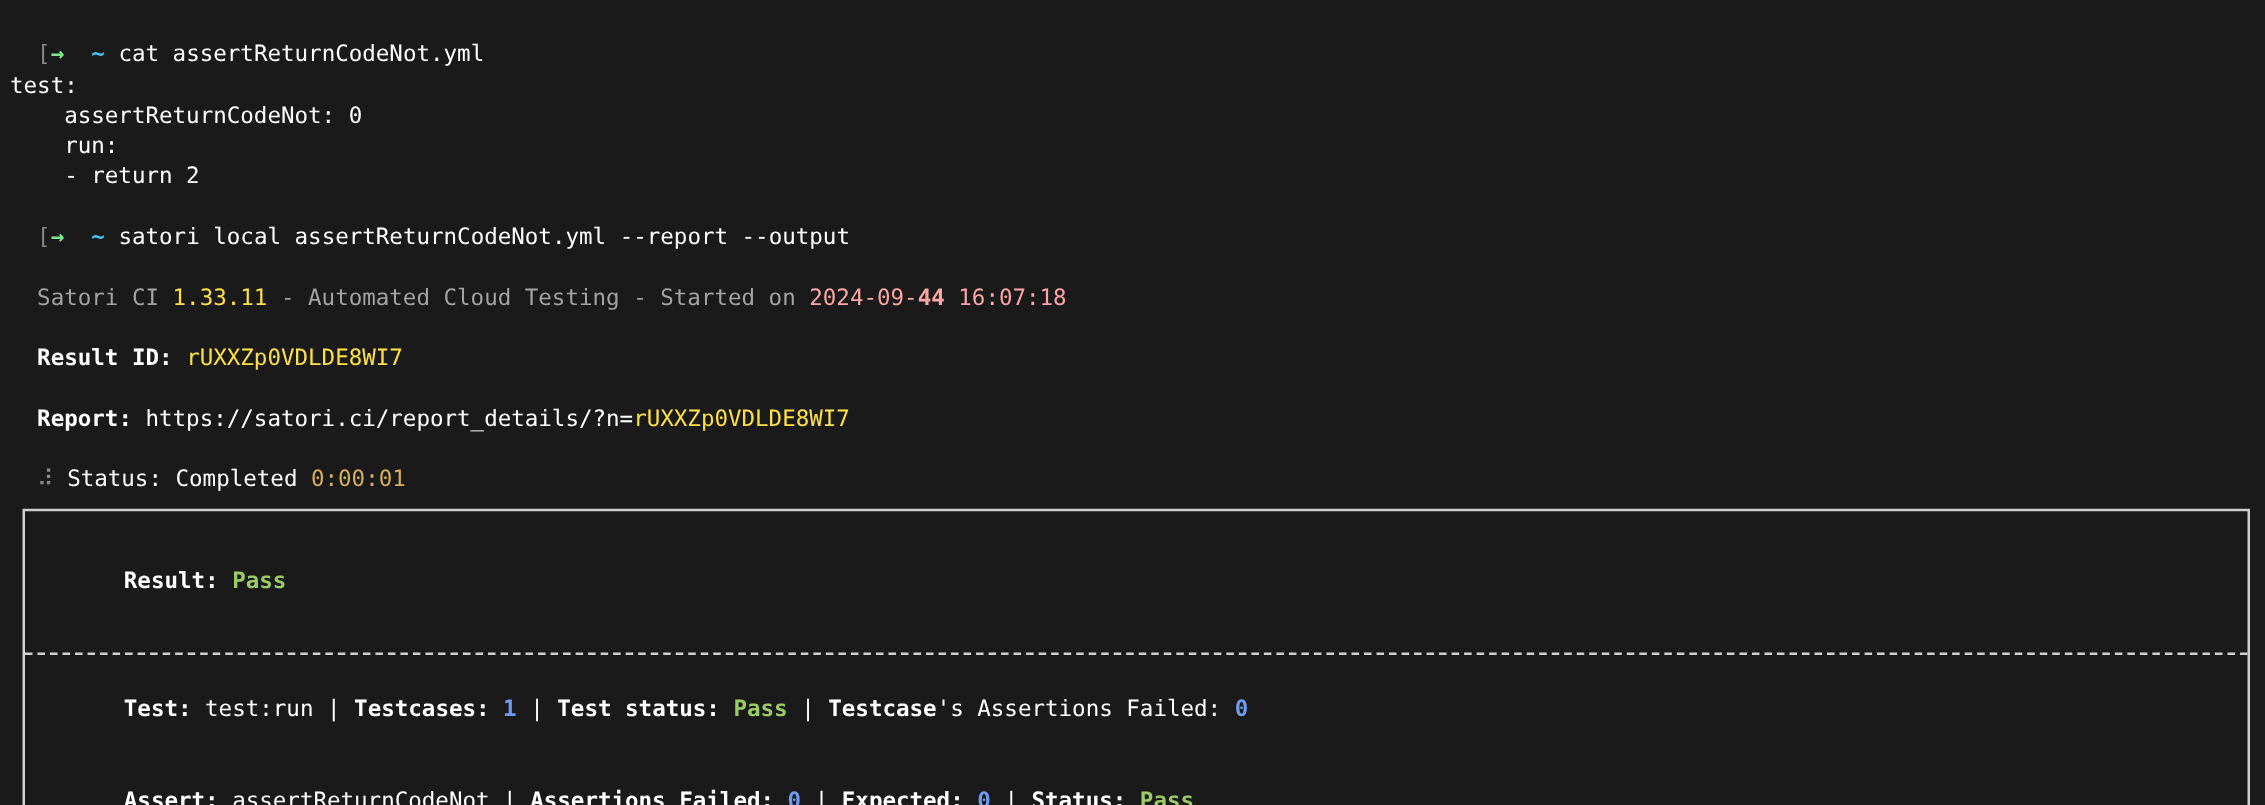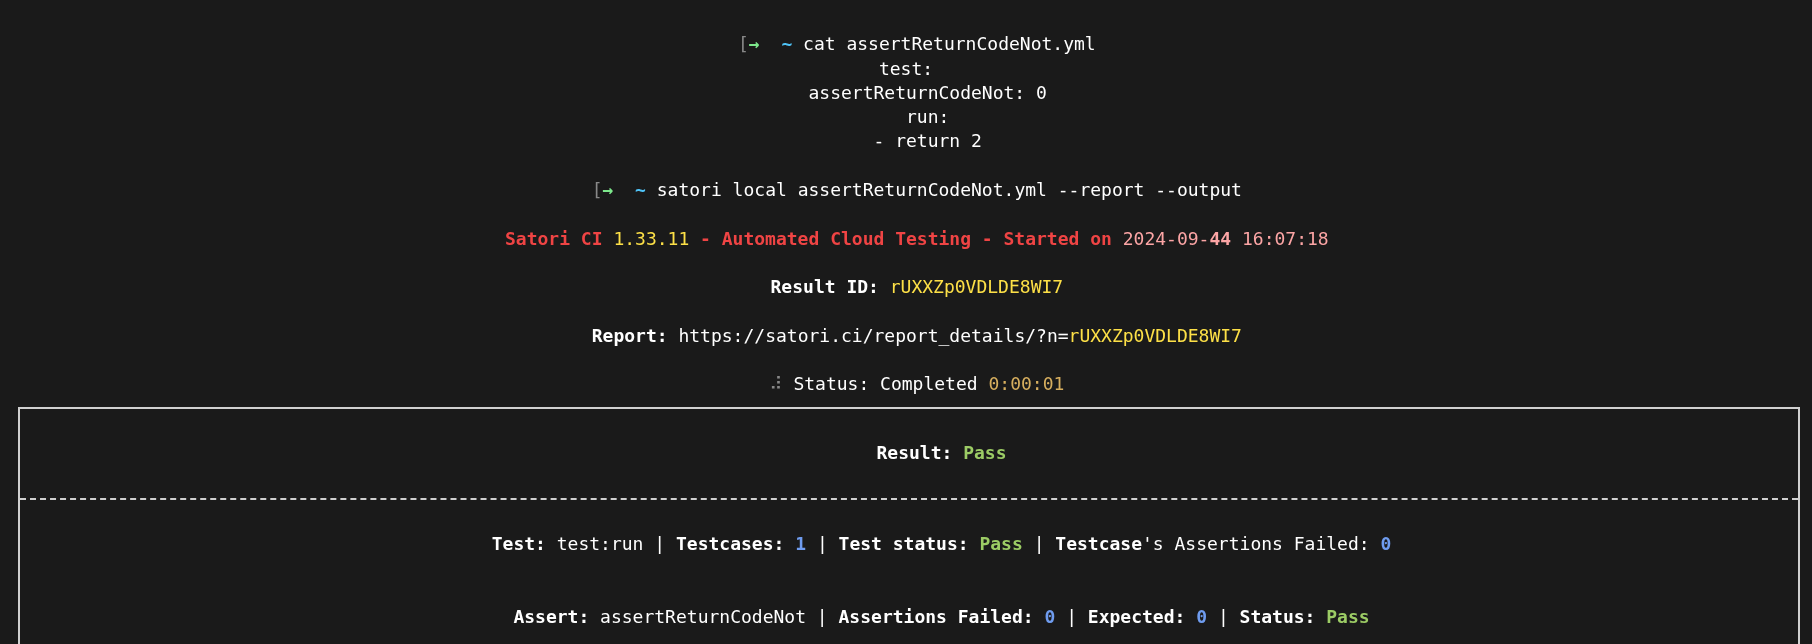--- a/index.html
+++ b/index.html
@@ -6,41 +6,41 @@
   body {
     background: #1a1a1a;
     color: #e0e0e0;
     font-family: "Menlo", "Monaco", "Consolas", monospace;
     font-size: 18px;
     line-height: 1.35;
     padding: 8px 8px 20px 8px;
     width: 1812px;
     overflow: hidden;
   }
-  .line { white-space: pre; text-align: center; }
+  .line { white-space: pre; }
   .bracket { color: #888; }
   .arrow { color: #7de88c; font-weight: bold; }
   .tilde { color: #4fc3f7; font-weight: bold; }
   .white { color: #ffffff; }
   .bold { font-weight: bold; }
-  .gray { color: #ef4444; font-weight: bold; }
+  .gray { color: #a3a3a3; }
   .cyan { color: #fde047; }
   .magenta { color: #fca5a5; }
   .yellow { color: #d7af5f; }
   .green { color: #9ccc65; font-weight: bold; }
   .blue { color: #6f9cef; font-weight: bold; }
   .spinner { color: #888; }
 
   .box {
     border: 2px solid #d0d0d0;
     margin: 10px 4px 4px 10px;
     padding: 0;
   }
   .box-top {
-    padding: 8px 14px;
+    padding: 20px 14px;
   }
   .box-divider {
     border-top: 2px dashed #d0d0d0;
     height: 0;
   }
   .box-bottom {
     padding: 8px 14px;
   }
 </style>
 </head>

